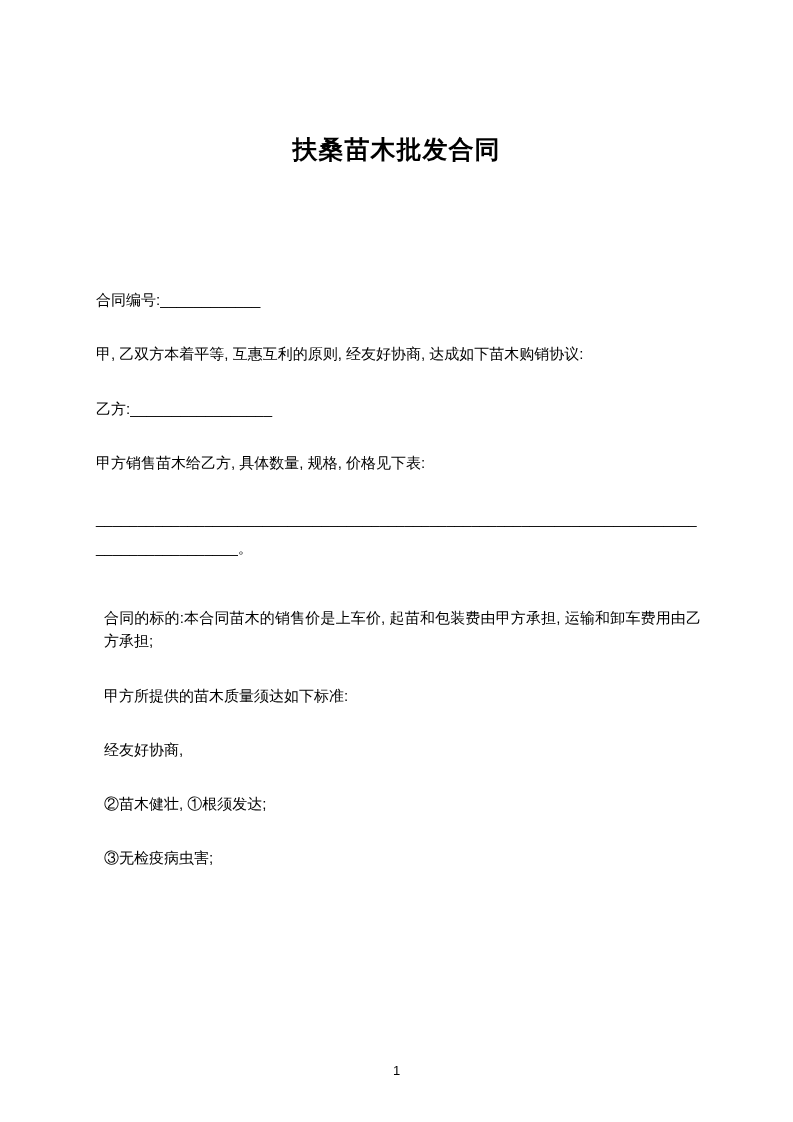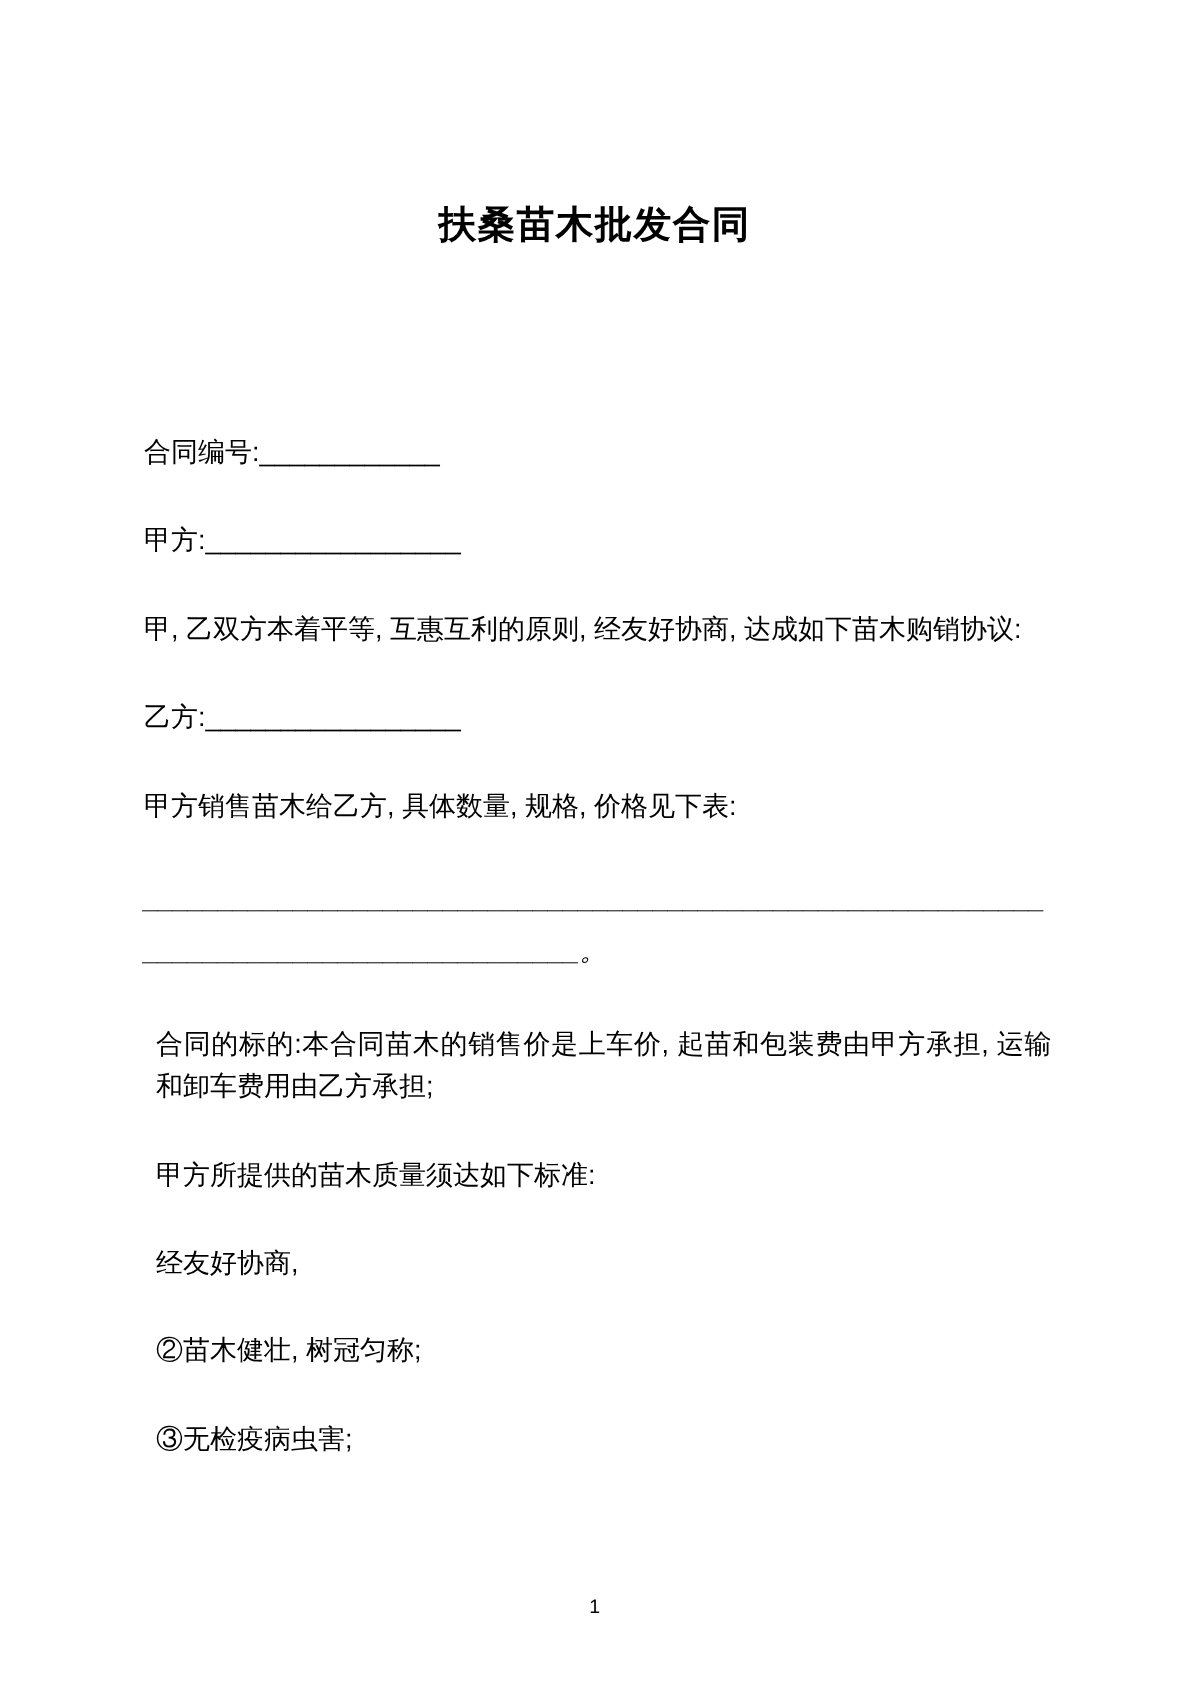--- a/index.html
+++ b/index.html
@@ -31,62 +31,60 @@
     font-weight: bold;
     letter-spacing: 1px;
   }
   .body-block {
     position: absolute;
     top: 288px;
     left: 96px;
     right: 92px;
   }
   .para {
-    font-size: 18px;
+    font-size: 15px;
     line-height: 1.55;
     margin: 0 0 31px 0;
     text-align: justify;
     word-break: break-all;
   }
   .para.indent {
     text-indent: 0;
   }
   .para.small-indent {
     padding-left: 8px;
   }
   .para.blanks {
-    margin-bottom: 32px;
+    margin-bottom: 44px;
     line-height: 1.9;
-    font-style: italic;
   }
   .page-number {
     position: absolute;
     bottom: 44px;
     left: 0;
     right: 0;
     text-align: center;
     font-size: 13px;
   }
 </style>
 </head>
 <body>
 
 <div class="page">
 
   <div class="doc-title">扶桑苗木批发合同</div>
 
   <div class="body-block">
     <p class="para indent">合同编号:____________</p>
-    <p class="para indent">甲方:_________________</p>
     <p class="para indent">甲, 乙双方本着平等, 互惠互利的原则, 经友好协商, 达成如下苗木购销协议:</p>
     <p class="para indent">乙方:_________________</p>
     <p class="para indent">甲方销售苗木给乙方, 具体数量, 规格, 价格见下表:</p>
     <p class="para blanks">_________________________________________________________________________________________。</p>
     <p class="para small-indent">合同的标的:本合同苗木的销售价是上车价, 起苗和包装费由甲方承担, 运输和卸车费用由乙方承担;</p>
     <p class="para small-indent">甲方所提供的苗木质量须达如下标准:</p>
     <p class="para small-indent">经友好协商,</p>
-    <p class="para small-indent">②苗木健壮, 树冠匀称;</p>
+    <p class="para small-indent">②苗木健壮, ①根须发达;</p>
     <p class="para small-indent">③无检疫病虫害;</p>
   </div>
 
   <div class="page-number">1</div>
 
 </div>
 
 </body></html>

